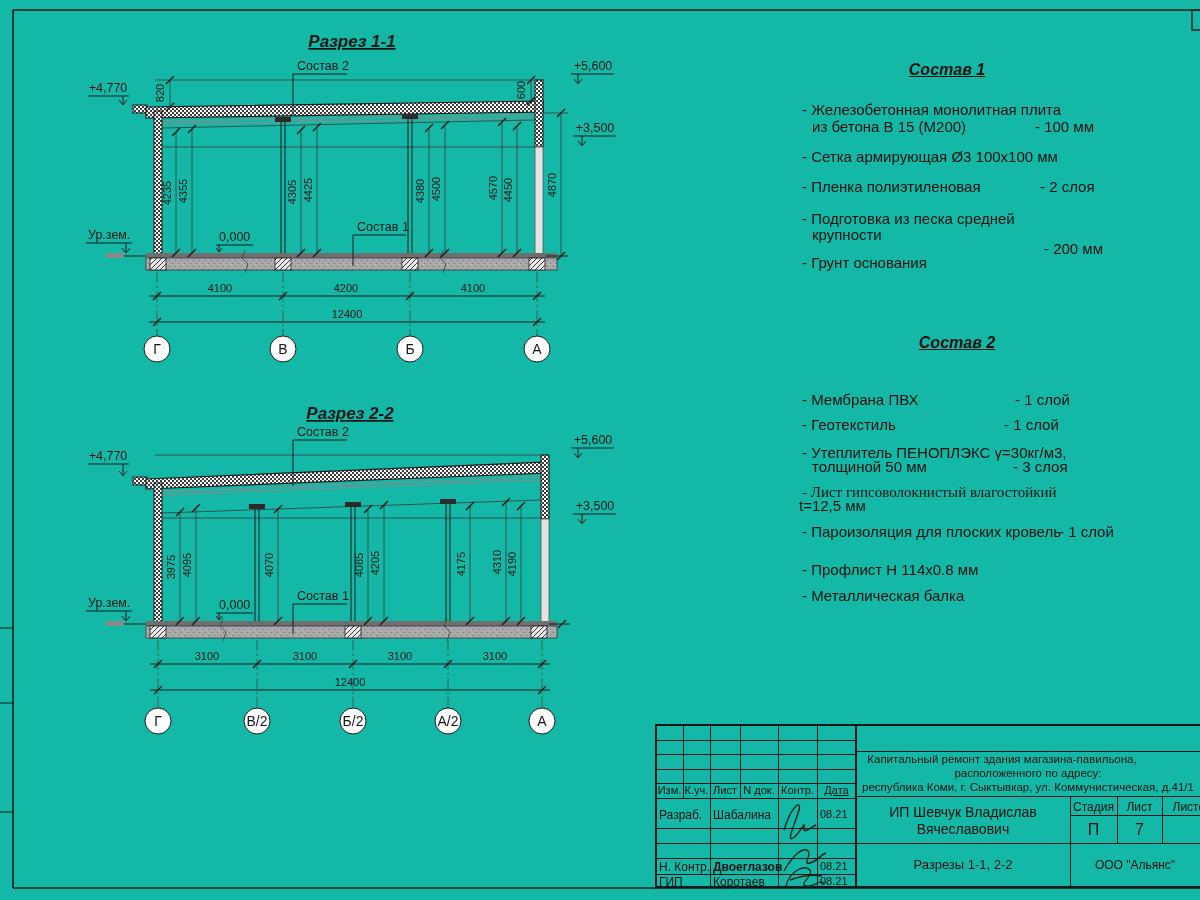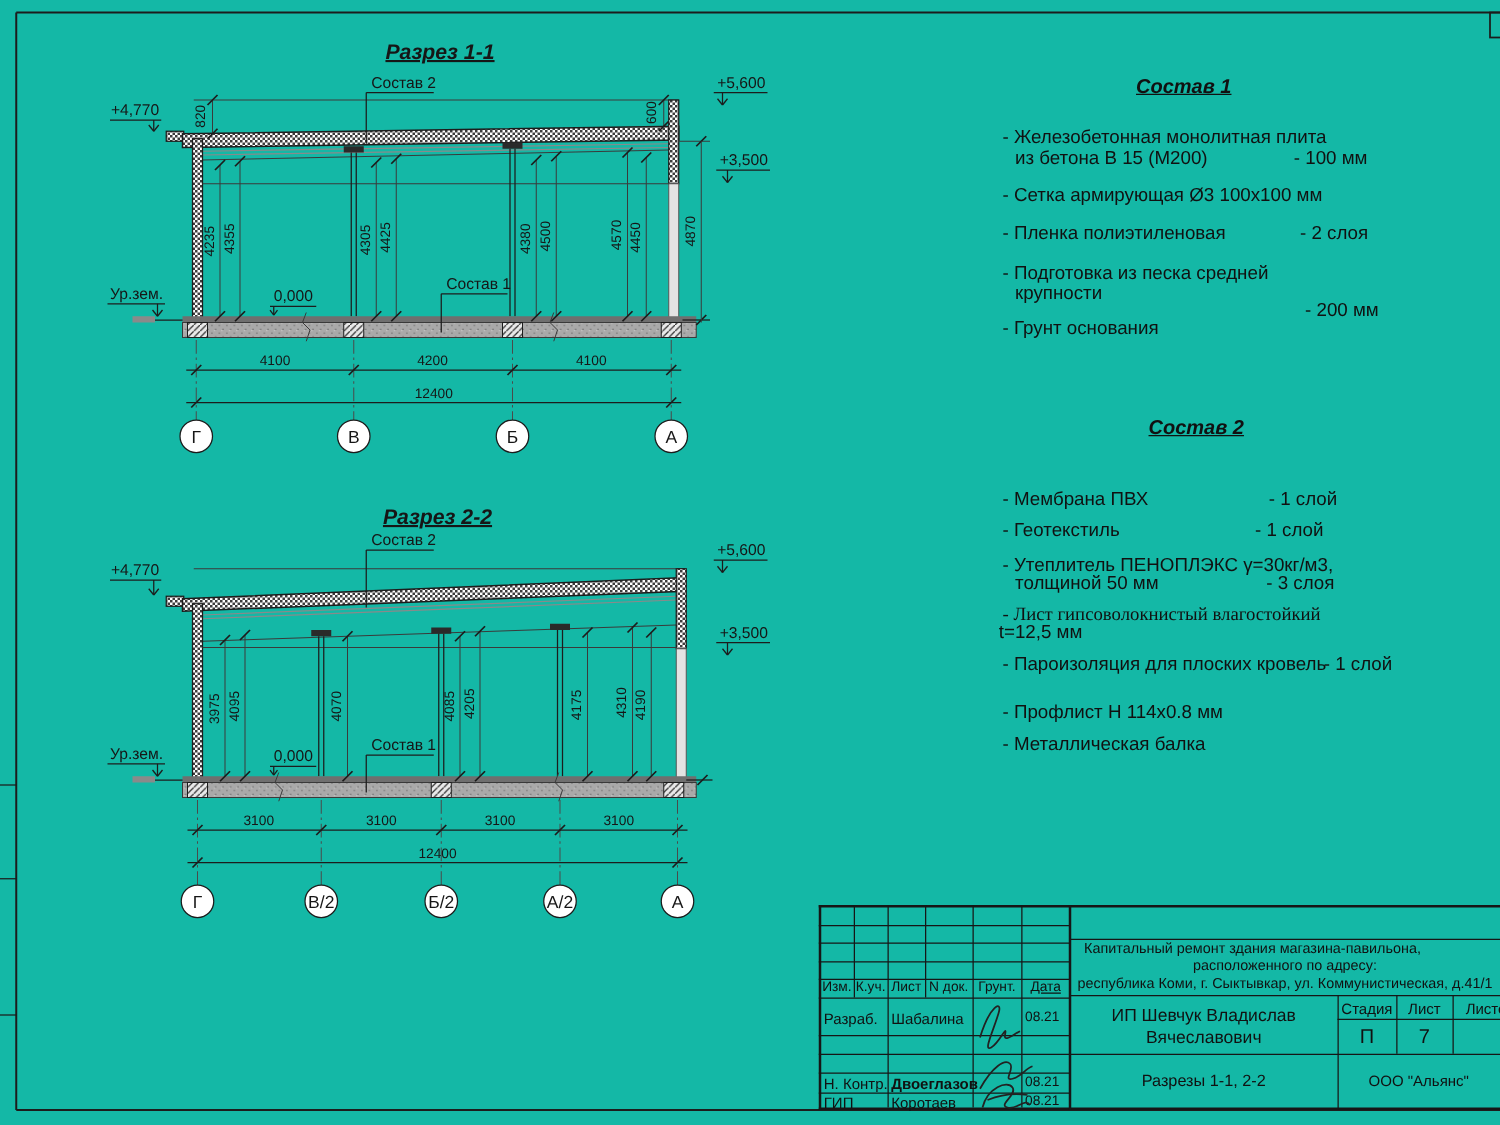--- a/index.html
+++ b/index.html
@@ -453,21 +453,21 @@
   <div class="tbl" style="left:1070px;top:815px;width:130px;height:1px;"></div>
   <div class="tbl" style="left:856px;top:843px;width:344px;height:1px;"></div>
   <div class="tbl" style="left:1070px;top:796px;width:1px;height:92px;"></div>
   <div class="tbl" style="left:1117px;top:796px;width:1px;height:47px;"></div>
   <div class="tbl" style="left:1162px;top:796px;width:1px;height:47px;"></div>
 
   <div class="tbt c" style="left:656px;top:784px;width:27px;font-size:11px;">Изм.</div>
   <div class="tbt c" style="left:683px;top:784px;width:27px;font-size:11px;">К.уч.</div>
   <div class="tbt c" style="left:710px;top:784px;width:30px;font-size:11px;">Лист</div>
   <div class="tbt c" style="left:740px;top:784px;width:38px;font-size:11px;">N док.</div>
-  <div class="tbt c" style="left:778px;top:784px;width:39px;font-size:11px;">Грунт.</div>
+  <div class="tbt c" style="left:778px;top:784px;width:39px;font-size:11px;">Контр.</div>
   <div class="tbt c" style="left:817px;top:784px;width:39px;font-size:11px;text-decoration:underline;">Дата</div>
 
   <div class="tbt" style="left:659px;top:808px;font-size:12px;">Разраб.</div>
   <div class="tbt" style="left:713px;top:808px;font-size:12px;">Шабалина</div>
   <div class="tbt" style="left:820px;top:808px;font-size:11px;">08.21</div>
   <div class="tbt" style="left:659px;top:860px;font-size:12px;">Н. Контр.</div>
   <div class="tbt" style="left:713px;top:860px;font-size:12px;font-weight:bold;">Двоеглазов</div>
   <div class="tbt" style="left:820px;top:860px;font-size:11px;">08.21</div>
   <div class="tbt" style="left:659px;top:875px;font-size:12px;">ГИП</div>
   <div class="tbt" style="left:713px;top:875px;font-size:12px;">Коротаев</div>

